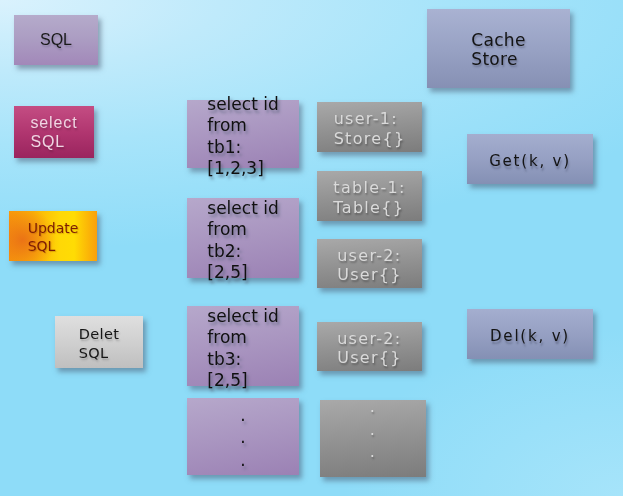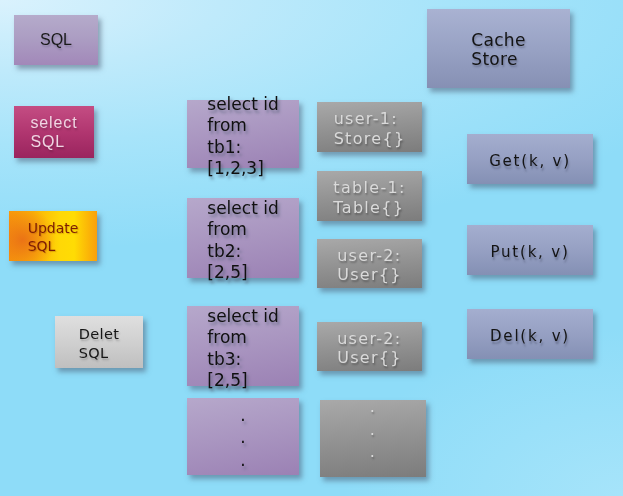--- a/index.html
+++ b/index.html
@@ -157,20 +157,17 @@
   </div>
   <div class="box gbox g5">
     <span class="txt">.
 .
 .</span>
   </div>
 
   <div class="box obox o1">
     <span class="txt">Get(k, v)</span>
   </div>
-  <div class="box obox o2">
-    <span class="txt">Put(k, v)</span>
-  </div>
   <div class="box obox o3">
     <span class="txt">Del(k, v)</span>
   </div>
 
 </div>
 
 </body></html>

